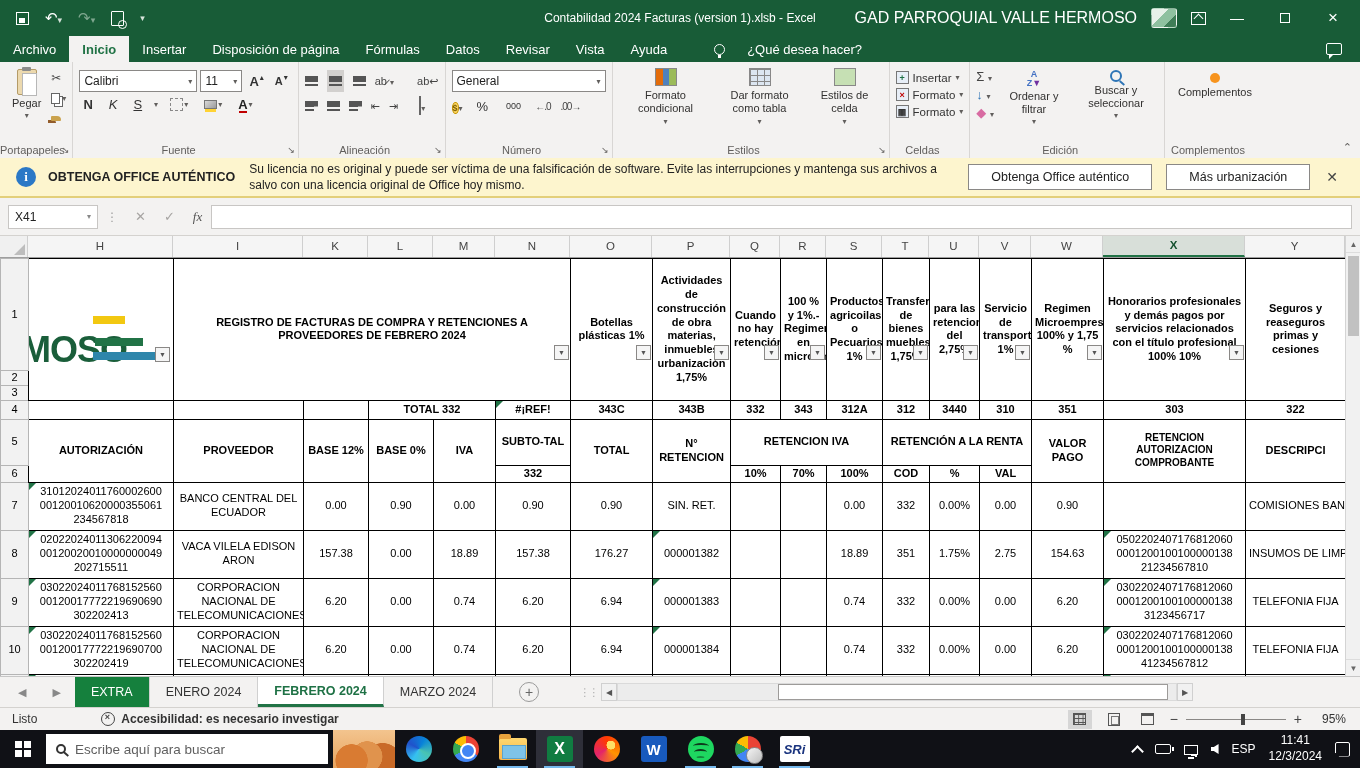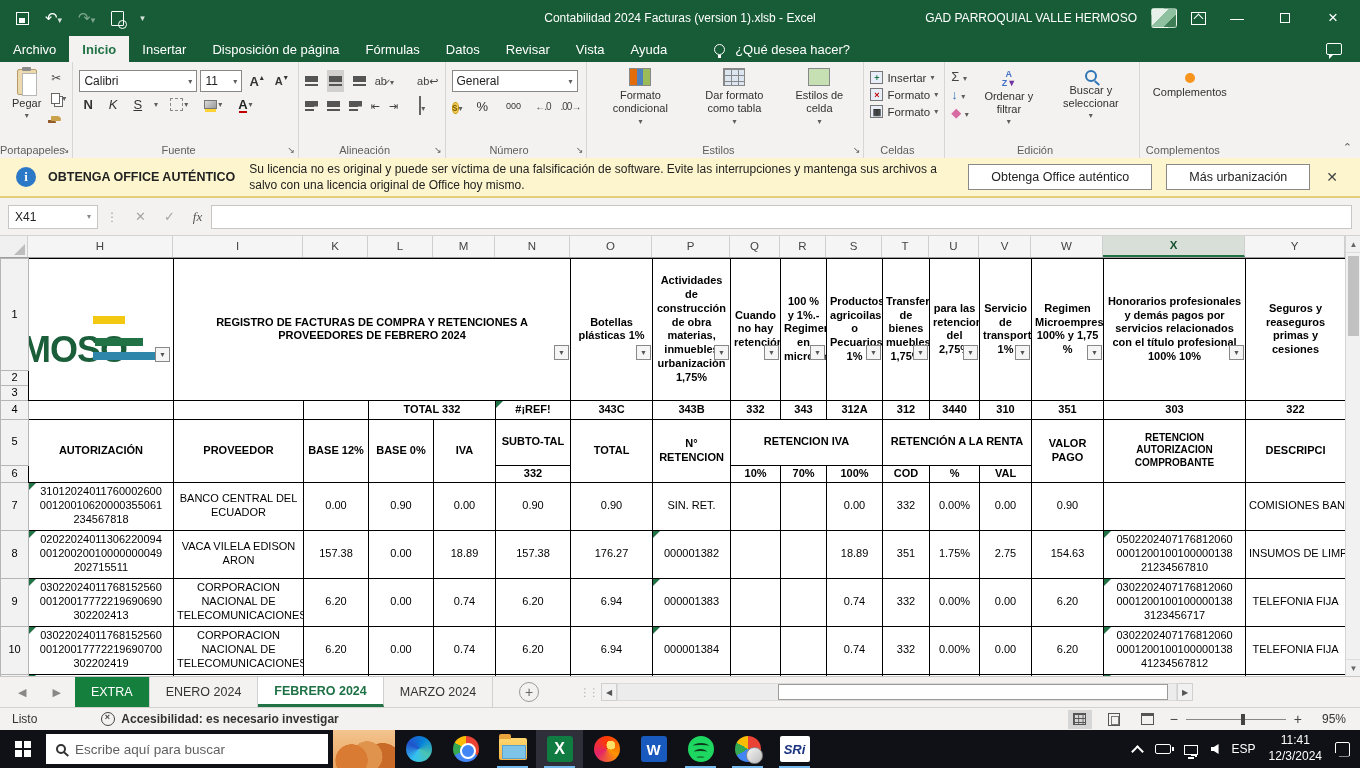--- a/index.html
+++ b/index.html
@@ -11,33 +11,33 @@
   .qat{display:flex;align-items:center;gap:16px;padding-left:16px;width:300px;}
   .ic-save{width:13px;height:13px;border:1.5px solid #fff;position:relative;}
   .ic-save::after{content:"";position:absolute;left:2px;top:5px;width:6px;height:5px;background:#fff;}
   .ic-undo{font-size:15px;line-height:15px;}
   .ic-redo{font-size:15px;line-height:15px;color:#7fa78f;}
   .ic-prev{width:13px;height:15px;border:1.5px solid #fff;position:relative;border-radius:1px;}
   .ic-prev::after{content:"";position:absolute;right:-4px;bottom:-4px;width:7px;height:7px;border:1.5px solid #fff;border-radius:50%;}
   .qat .carat{font-size:9px;color:#d7e4db;}
   .tb-title{position:absolute;left:50%;transform:translateX(-50%);font-size:12px;white-space:nowrap;}
   .tb-right{position:absolute;right:0;top:0;height:36px;display:flex;align-items:center;gap:14px;padding-right:10px;}
-  .tb-account{font-size:12px;margin-left:36px;}
+  .tb-account{font-size:16px;margin-left:36px;}
   .tb-avatar{width:26px;height:20px;border-radius:3px;background:linear-gradient(135deg,#e8f1e9 0 40%,#8fc1a0 40% 70%,#3f7d57 70% 100%);border:1px solid #ffffff66;}
   .ic-ribopt{width:15px;height:13px;border:1.5px solid #fff;position:relative;}
   .ic-ribopt::after{content:"";position:absolute;left:3px;top:2px;width:6px;height:6px;border-left:1.5px solid #fff;border-top:1.5px solid #fff;transform:rotate(45deg);}
   .wbtn{width:34px;text-align:center;font-size:14px;color:#fff;}
   .ic-restore{display:inline-block;width:10px;height:10px;border:1.2px solid #fff;position:relative;background:#185c37;}
   .ic-restore::before{content:"";position:absolute;left:2px;top:-4px;width:10px;height:10px;border:1.2px solid #fff;z-index:-1;}
 
   
   .menubar{position:absolute;top:36px;left:0;width:1360px;height:26px;background:#185c37;display:flex;align-items:stretch;color:#fff;font-size:13px;}
   .mtab{display:flex;align-items:center;padding:0 13px;cursor:default;}
   .mtab.active{background:#f3f2f1;color:#217346;font-weight:bold;}
-  .tellme{display:flex;align-items:center;gap:10px;margin-left:34px;font-size:13px;}
+  .tellme{display:flex;align-items:center;gap:22px;margin-left:34px;font-size:13px;}
   .bulb{width:11px;height:11px;border:1.5px solid #fff;border-radius:50%;position:relative;}
   .bulb::after{content:"";position:absolute;left:2.5px;bottom:-4px;width:3px;height:3px;background:#fff;}
   .mb-right{margin-left:auto;display:flex;align-items:center;padding-right:18px;}
   .ic-comment{width:16px;height:12px;border:1.5px solid #fff;border-radius:2px;position:relative;}
   .ic-comment::after{content:"";position:absolute;left:2px;bottom:-5px;border-left:4px solid #fff;border-bottom:4px solid transparent;}
 
   
   .ribbon{position:absolute;top:62px;left:0;width:1360px;height:96px;background:#f3f2f1;display:flex;}
   .rgroup{position:relative;border-right:1px solid #d8d6d4;padding:5px 6px 18px 6px;display:flex;align-items:flex-start;}
   .rg-label{position:absolute;bottom:2px;left:0;right:14px;text-align:center;font-size:11px;color:#605e5c;white-space:nowrap;}
@@ -334,21 +334,21 @@
           <span class="ab">⇥</span>
           <span style="margin-left:12px;"><span class="ic-merge"></span><span class="carat">▾</span></span>
         </div>
       </div>
       <div class="rg-label">Alineación</div>
       <div class="rg-launch">↘</div>
     </div>
 
     <div class="rgroup">
       <div class="numgrp">
-        <span class="combo" style="width:126px;">
+        <span class="combo" style="width:154px;">
             <span>General</span>
             <span class="carat">▾</span>
           </span>
         <div class="fontrow" style="gap:10px;">
           <span><span class="ic-coin">$</span><span class="carat">▾</span></span>
           <span class="fbtn">%</span>
           <span class="fbtn" style="font-size:9px;">000</span>
           <span class="dec">←.0</span>
           <span class="dec">.00→</span>
         </div>

